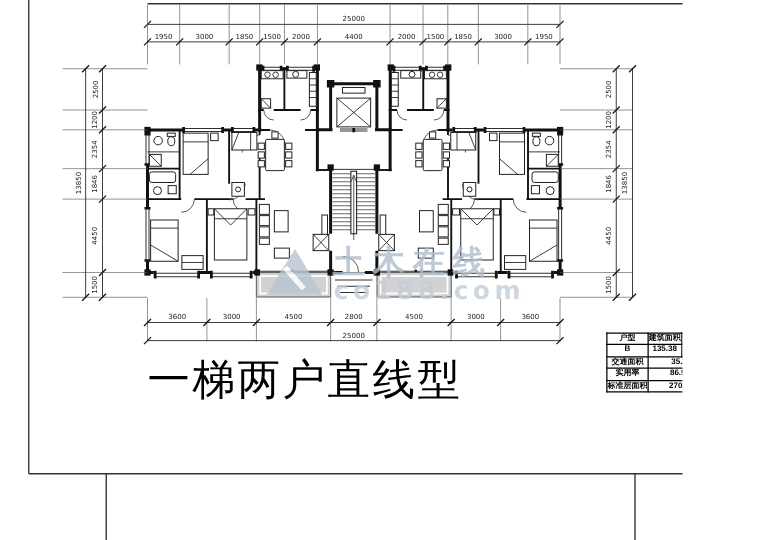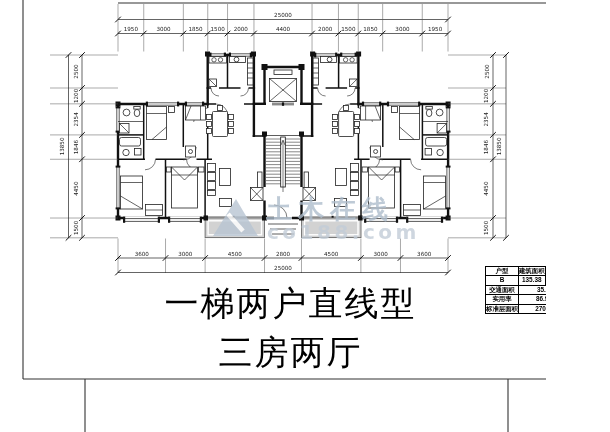--- a/index.html
+++ b/index.html
@@ -11,21 +11,21 @@
   .w1{stroke:#111;stroke-width:1.5;fill:none;}
   .d{stroke:#444;stroke-width:0.7;fill:none;}
   .f{stroke:#222;stroke-width:0.8;fill:#fff;}
   .fl{stroke:#222;stroke-width:0.7;fill:none;}
   .blk{fill:#111;stroke:none;}
   .wl{stroke:#111;stroke-width:0.7;}
   .thin{stroke:#333;stroke-width:0.8;fill:none;}
   .frame{stroke:#333;stroke-width:1.1;fill:none;}
   #plan-svg text{font-family:"DejaVu Sans",sans-serif;}
   
-  .title-line{position:absolute;left:118px;width:345px;text-align:center;color:#000;
+  .title-line{position:absolute;left:118px;width:345px;color:#000;
               font-family:"Liberation Serif",serif;font-weight:400;font-size:34px;
               letter-spacing:2px;white-space:nowrap;}
   .t1{top:281px;}
   .t2{top:330px;}
   
   .stats{position:absolute;left:485px;top:266px;border-collapse:collapse;
          font-family:"Liberation Sans",sans-serif;font-size:6.4px;font-weight:bold;
          color:#000;table-layout:fixed;background:#fff;}
   .stats td{border:0.9px solid #000;text-align:center;padding:0;height:8.4px;
             line-height:8.4px;overflow:hidden;white-space:nowrap;}
@@ -414,21 +414,20 @@
       <polygon points="213,236 258,236 236,199" fill="#b8c5d3"></polygon>
       <line x1="228" y1="214" x2="243" y2="231" stroke="#fff" stroke-width="4.5"></line>
     </g>
     <text class="wm-brand" x="266" y="218" font-size="26" letter-spacing="6" fill="#aebdcc">土木在线</text>
     <text class="wm-brand" x="267" y="239" font-size="20" letter-spacing="3.5" fill="#c3cdd8">co188.com</text>
     <text class="wm-brand" x="572" y="216" font-size="21" letter-spacing="3" fill="#c9d2dc" opacity="0.7">土木在线</text>
   </g>
 </svg>
 
 <div class="title-line t1">一梯两户直线型</div>
-<div class="title-line t2">三房两厅</div>
 
 <table class="stats">
   <colgroup>
         <col style="width:29px">
         <col style="width:36px">
         <col style="width:31px">
       </colgroup>
   <tbody>
         <tr>
     <td>户型</td>

